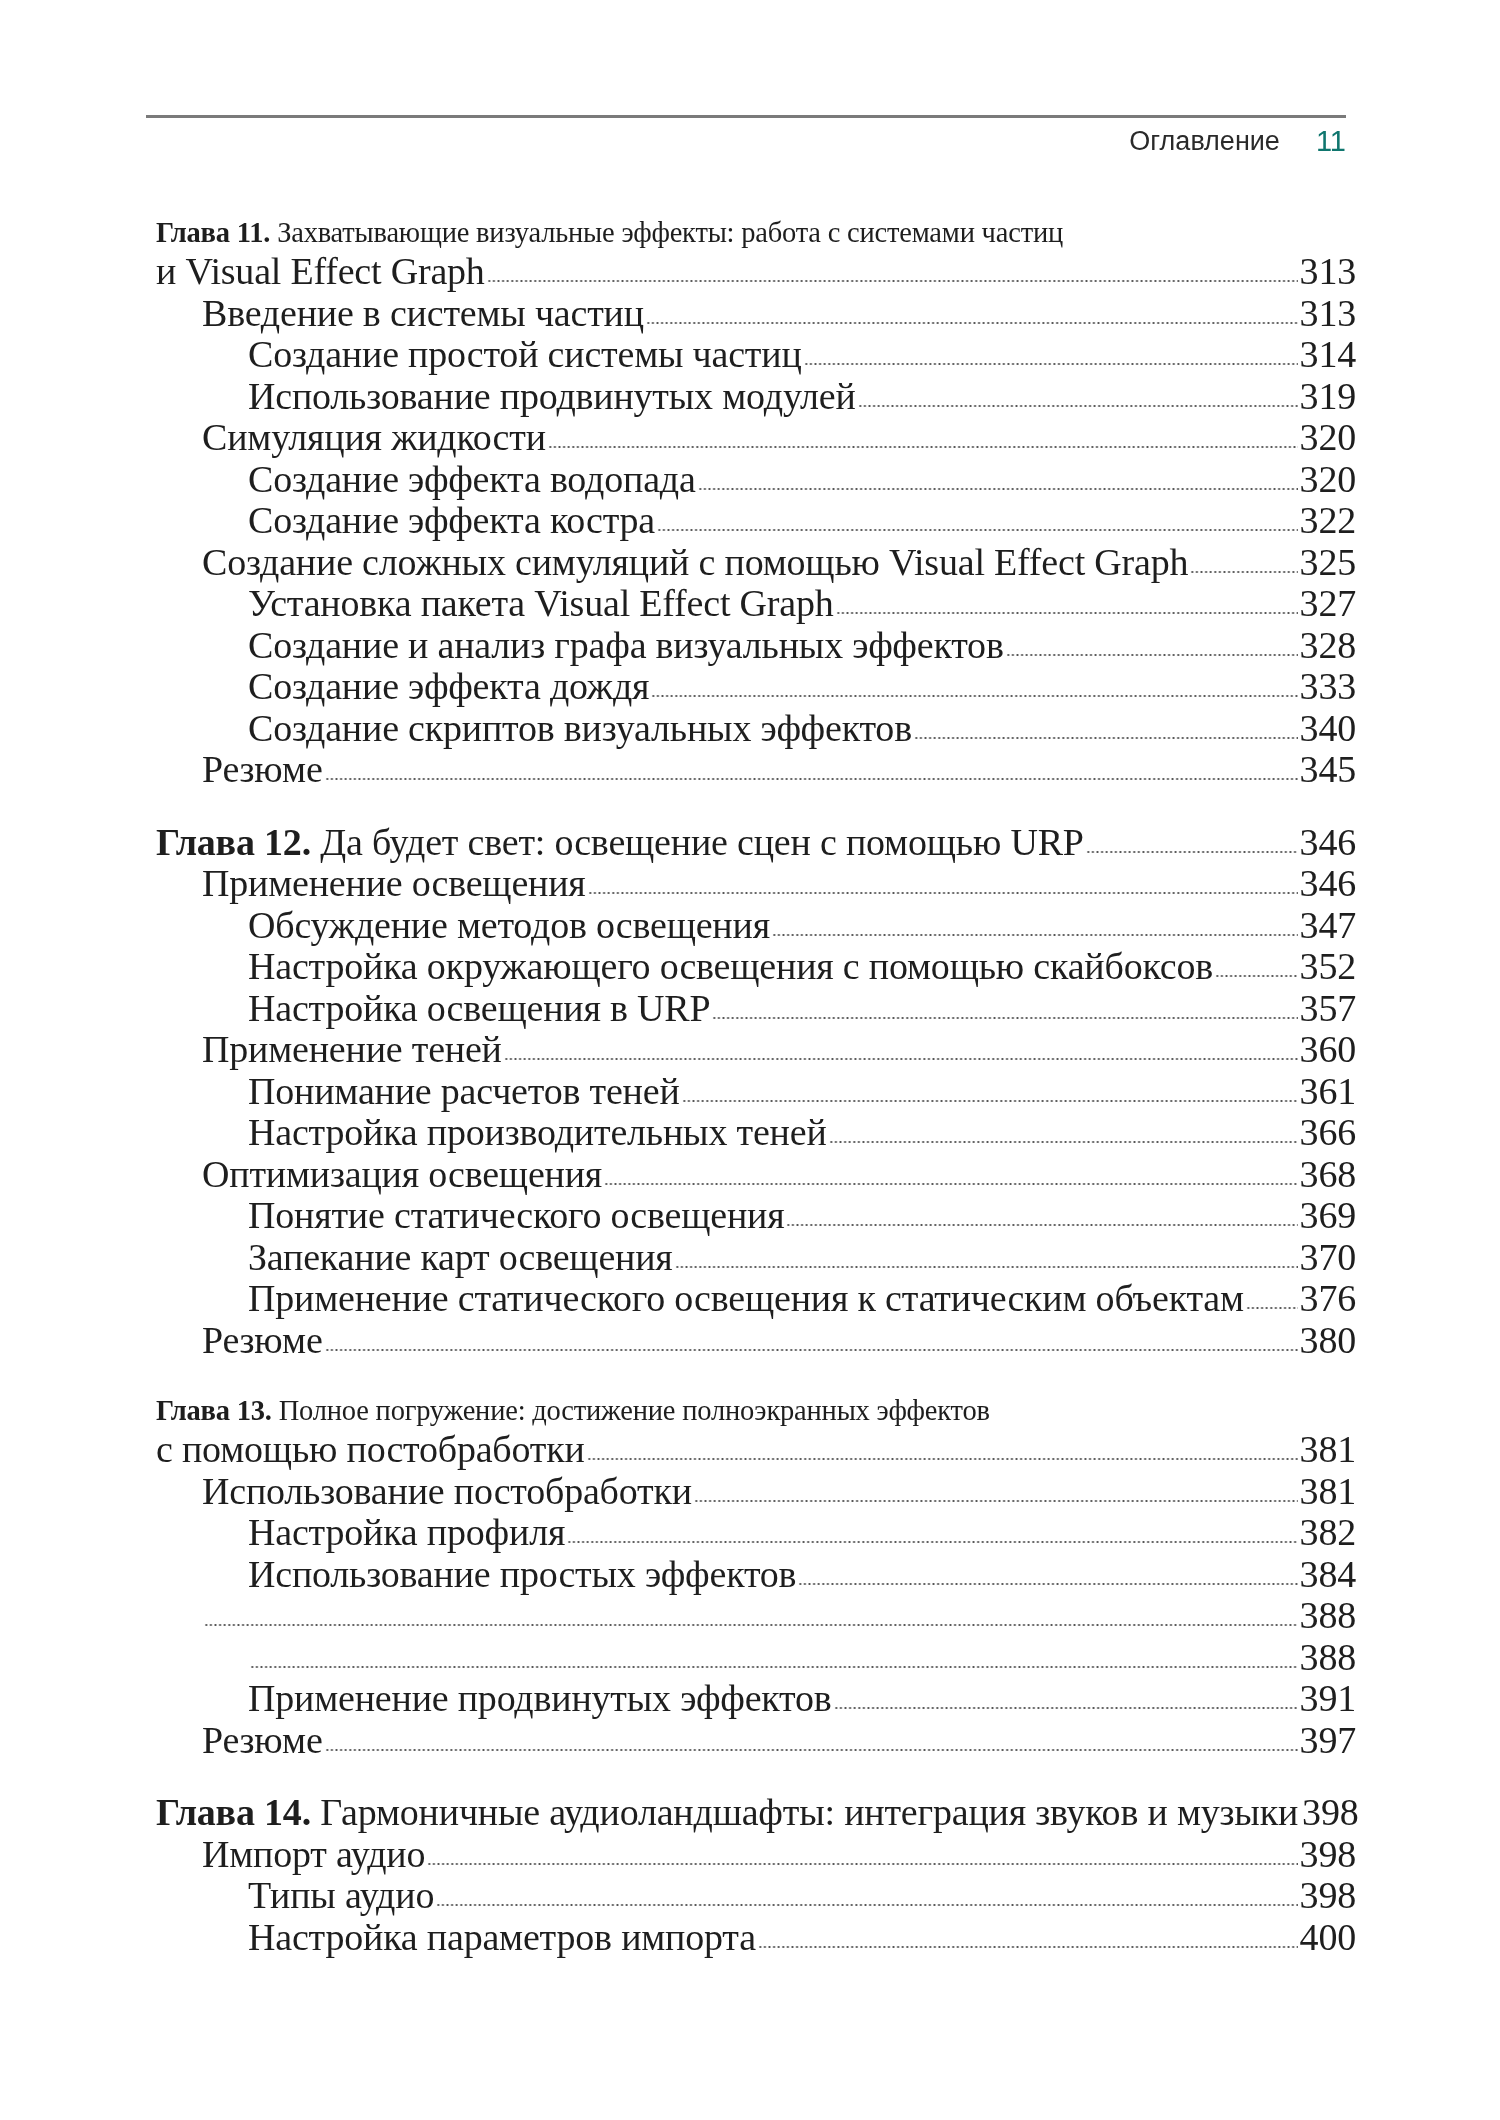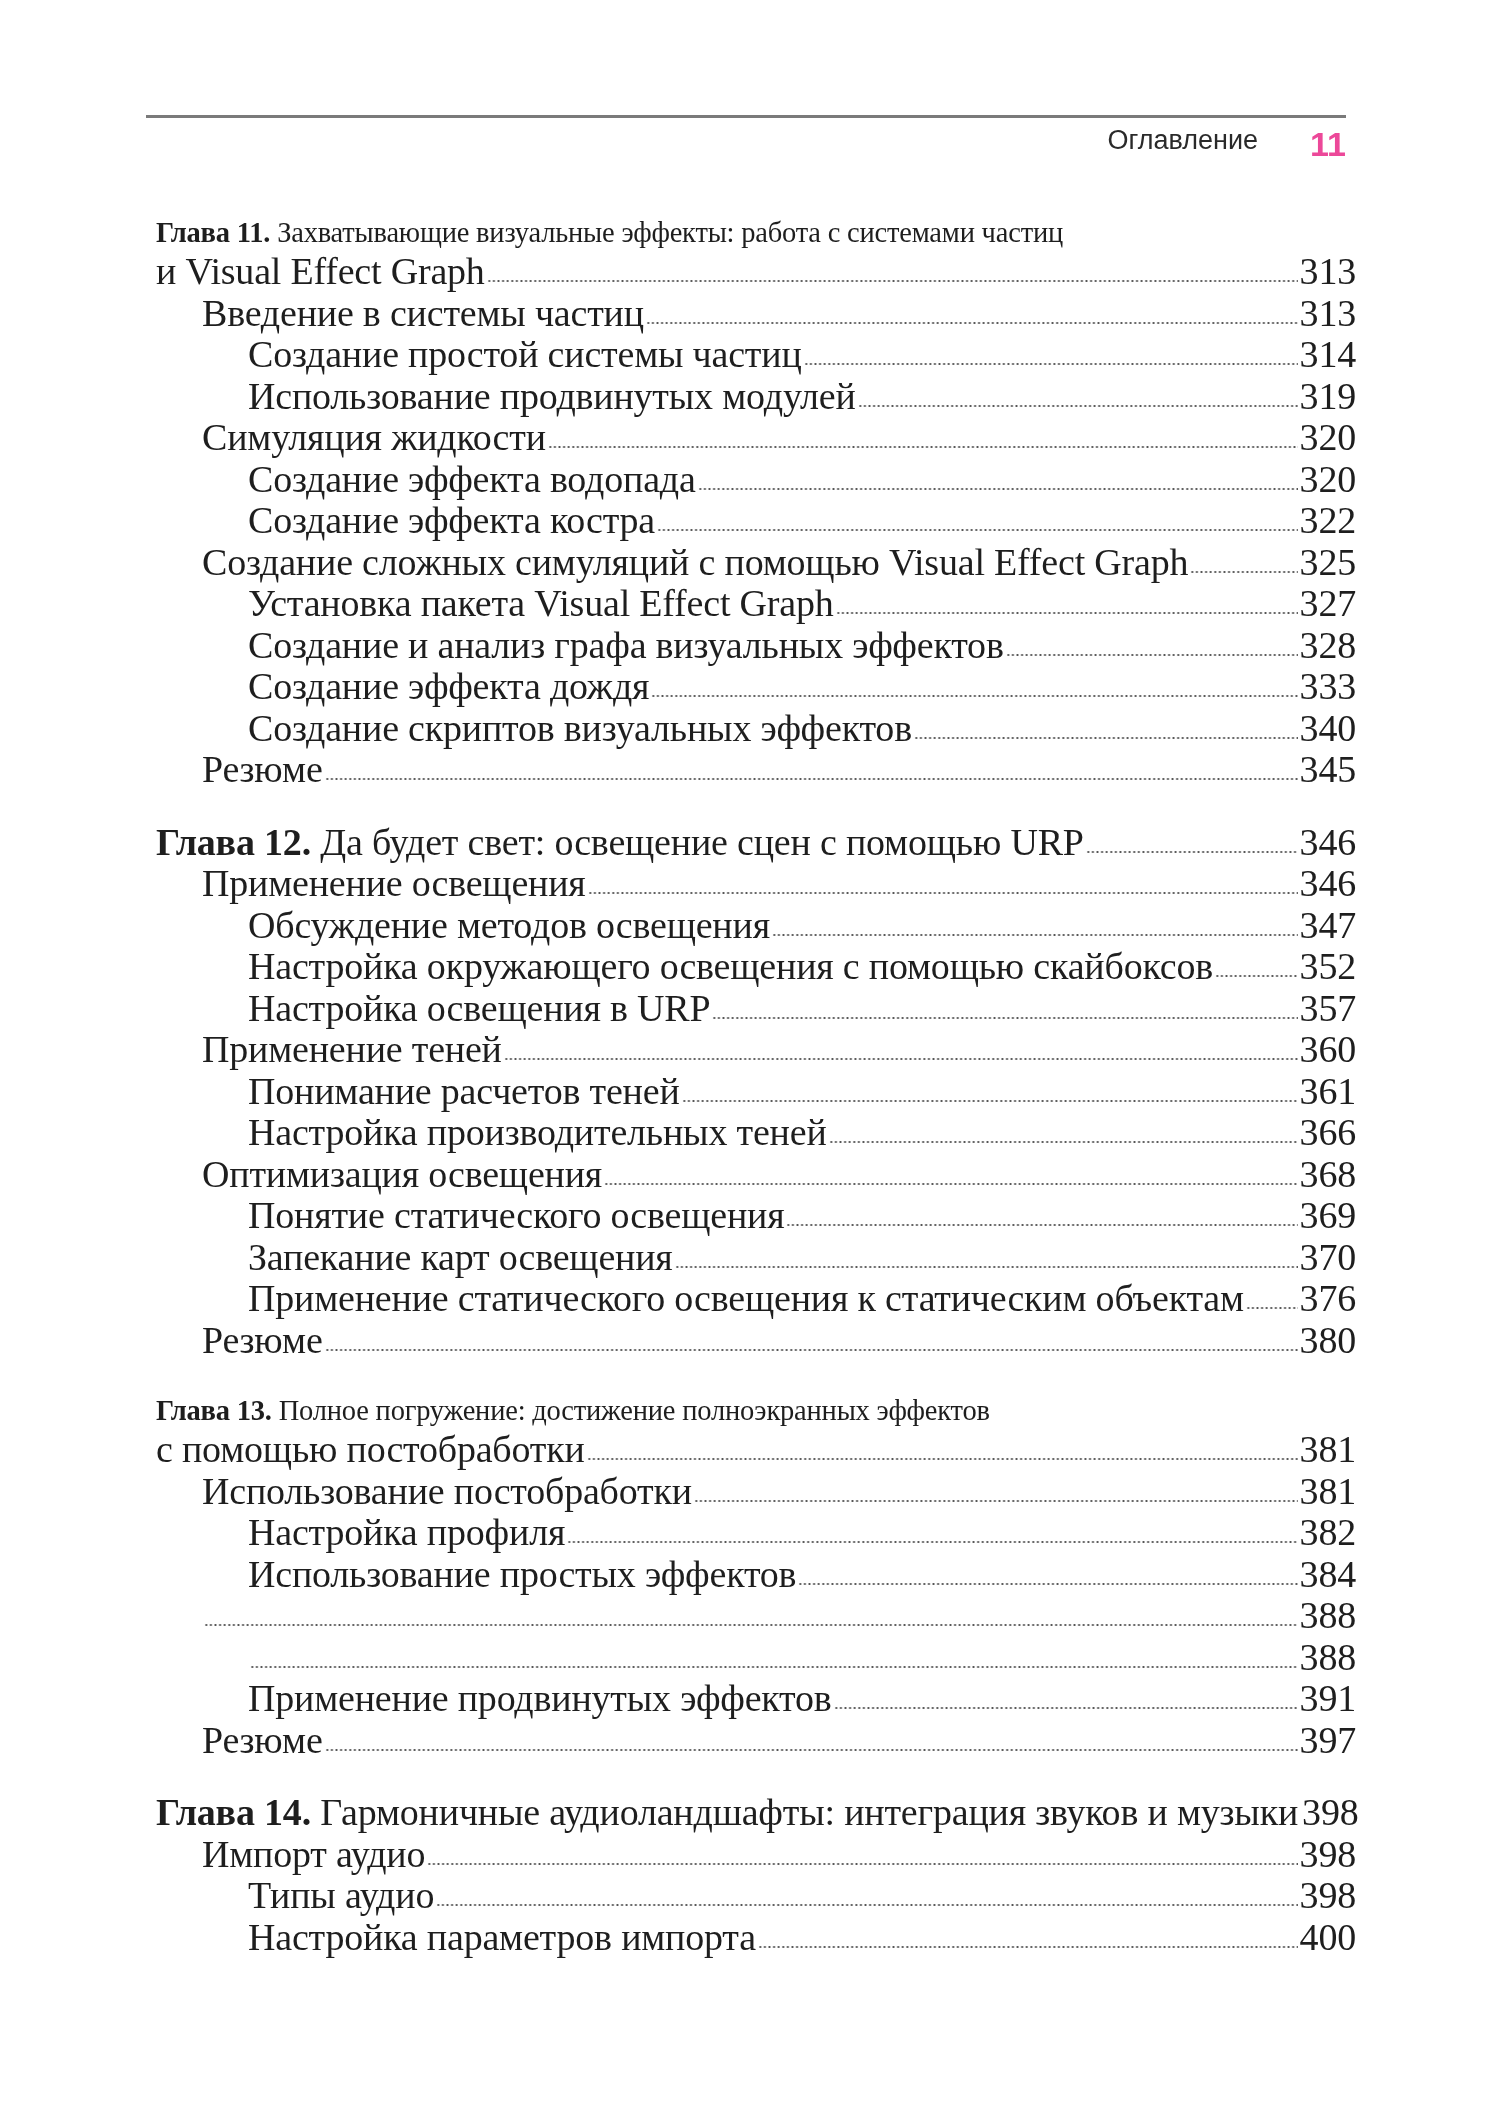--- a/index.html
+++ b/index.html
@@ -7,25 +7,25 @@
       width: 1500px; height: 2120px; position: relative; overflow: hidden;
       color: #1e1e1e;
       font-family: "Liberation Serif", "DejaVu Serif", serif;
     }
     .rule {
       position: absolute; left: 146px; top: 115px; width: 1200px; height: 3px;
       background: #7a7a7a;
     }
     .running-head {
       position: absolute; top: 125px; right: 154px;
-      display: flex; align-items: flex-start; gap: 52px;
+      display: flex; align-items: center; gap: 36px;
       font-family: "Liberation Sans", "DejaVu Sans", sans-serif;
       font-size: 27px; color: #2a2a2a;
     }
-    .running-head .pg { font-weight: bold; font-size: 34px; color: #ec4899; }
+    .running-head .pg { font-weight: normal; font-size: 29px; color: #0f766e; }
 
     .toc { position: absolute; left: 156px; top: 214px; width: 1200px; }
     .chapter { margin-bottom: 31px; }
     .row {
       display: flex; align-items: baseline;
       font-size: 38px; line-height: 41.5px; letter-spacing: -0.2px;
       white-space: nowrap;
     }
     .row.l1 { padding-left: 46px; }
     .row.l2 { padding-left: 92px; }

